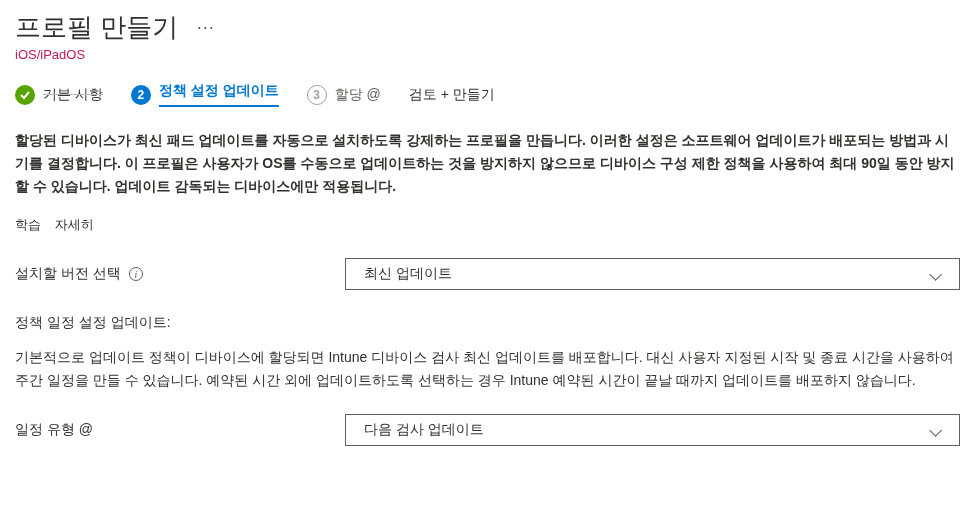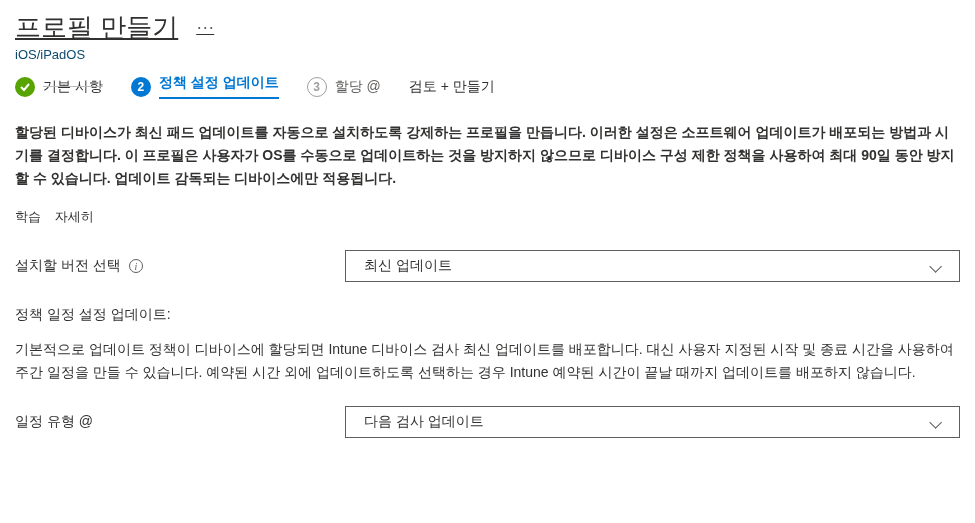--- a/index.html
+++ b/index.html
@@ -15,32 +15,31 @@
       padding: 10px 15px;
       width: 975px;
     }
     .header-title {
       font-size: 26px;
       font-weight: 400;
       color: #323130;
       margin-bottom: 2px;
       display: flex;
       align-items: center;
-      text-decoration: underline;
     }
     .header-title .more {
       margin-left: 18px;
       font-size: 18px;
       color: #605e5c;
       cursor: pointer;
     }
     .subtitle {
       font-size: 13px;
-      color: #0c4a6e;
-      margin-bottom: 12px;
+      color: #be185d;
+      margin-bottom: 20px;
     }
     .wizard-steps {
       display: flex;
       gap: 28px;
       margin-bottom: 22px;
     }
     .step {
       display: flex;
       align-items: center;
       gap: 8px;

